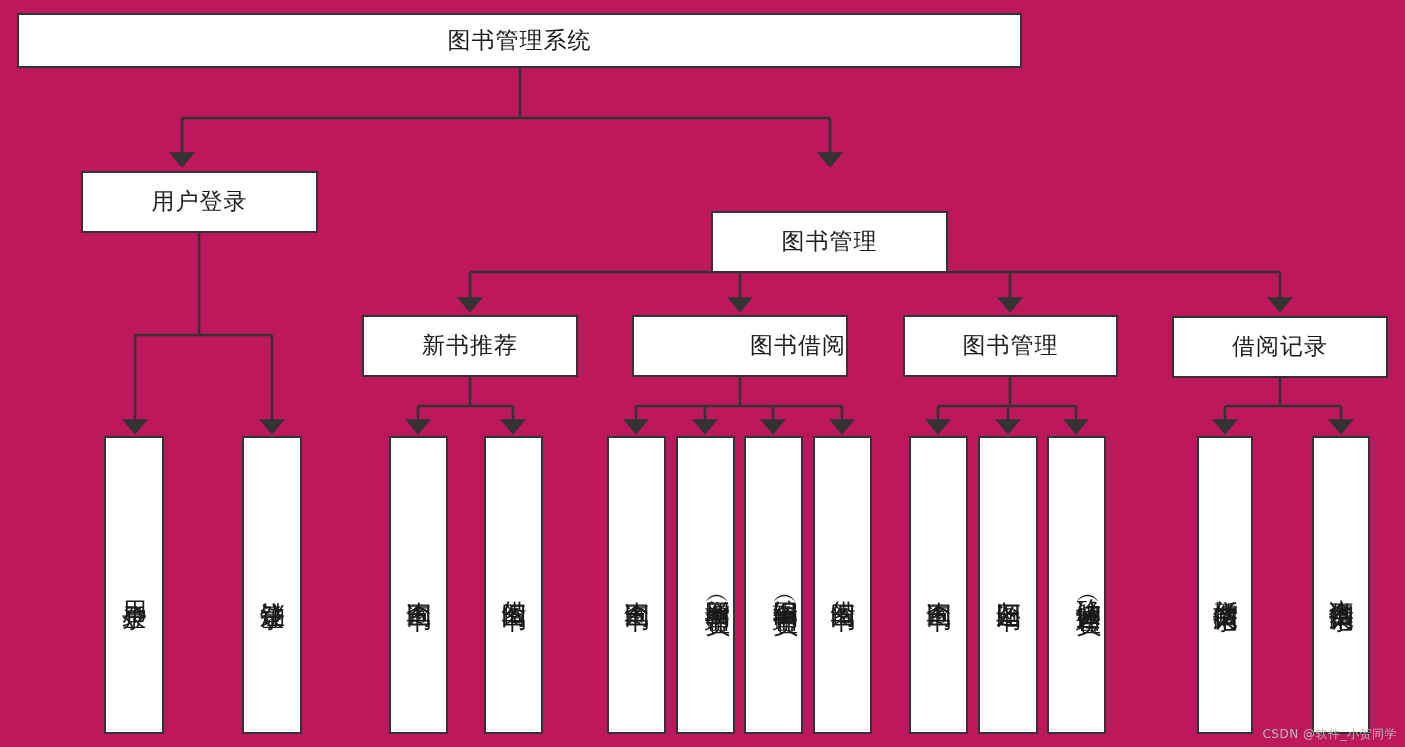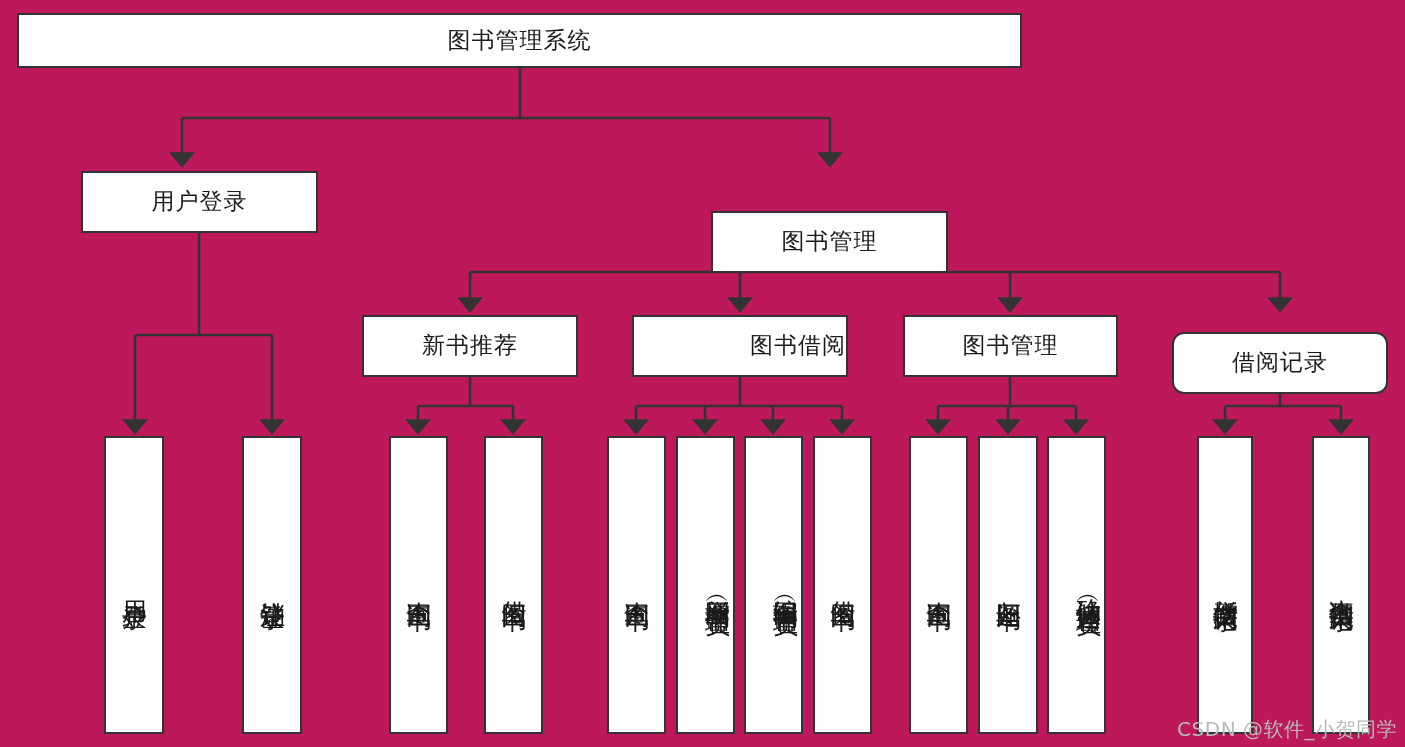--- a/index.html
+++ b/index.html
@@ -53,21 +53,21 @@
   }
   .node .lbl {
     display: block;
     white-space: pre-line;
     text-align: center;
   }
   #watermark {
     position: absolute;
     right: 8px;
     bottom: 4px;
-    font-size: 20px;
+    font-size: 12px;
     color: #b9b9b9;
     letter-spacing: 0.5px;
     white-space: nowrap;
   }
 </style>
 </head>
 <body>
 
 <div id="canvas">
 
@@ -134,21 +134,21 @@
 
   <div class="node horiz" style="left:362px;top:315px;width:216px;height:62px;justify-content:center;">
     <span class="lbl">新书推荐</span>
   </div>
   <div class="node horiz" style="left:632px;top:315px;width:216px;height:62px;justify-content:flex-end;">
     <span class="lbl">图书借阅</span>
   </div>
   <div class="node horiz" style="left:903px;top:315px;width:215px;height:62px;">
     <span class="lbl">图书管理</span>
   </div>
-  <div class="node horiz" style="left:1172px;top:332px;width:216px;height:62px;border-radius:12px;">
+  <div class="node horiz" style="left:1172px;top:316px;width:216px;height:62px;">
     <span class="lbl">借阅记录</span>
   </div>
 
   <div class="node vert mid" style="left:104px;top:436px;width:60px;height:298px;">
     <span class="lbl">用户登录</span>
   </div>
   <div class="node vert mid" style="left:242px;top:436px;width:60px;height:298px;">
     <span class="lbl">注销登录</span>
   </div>
 

